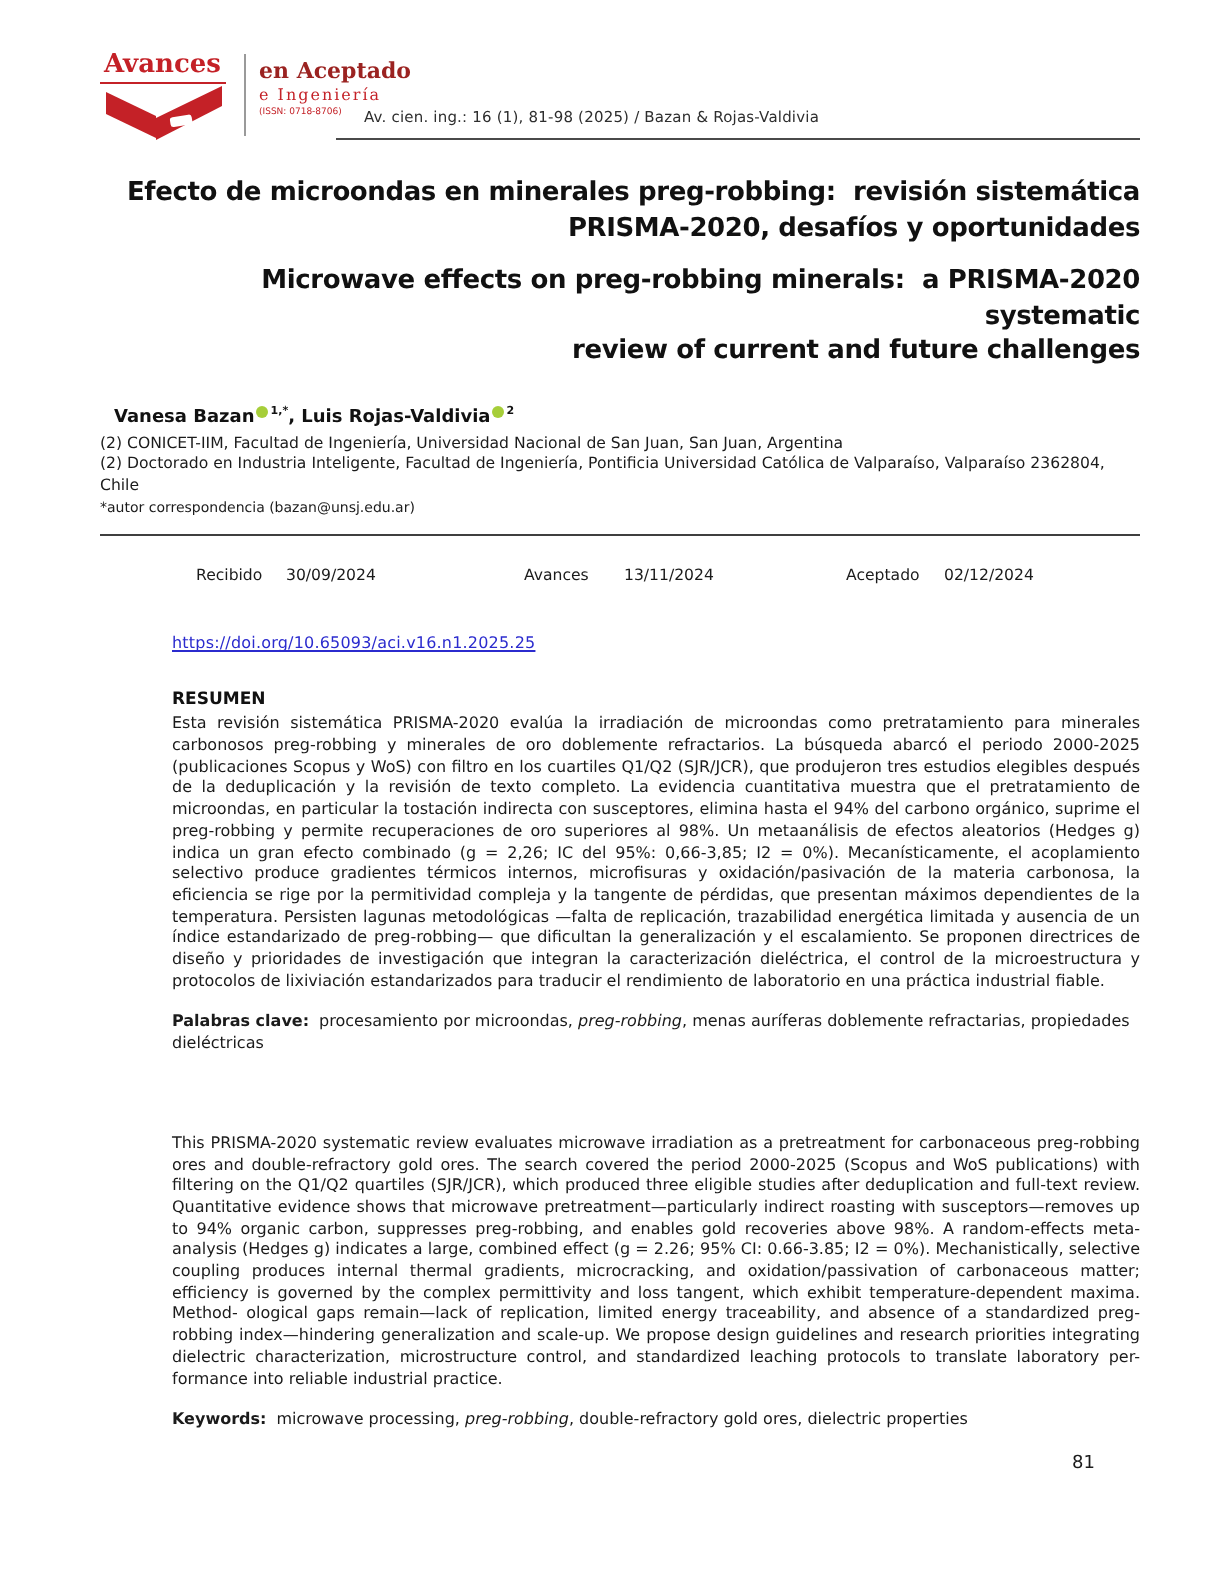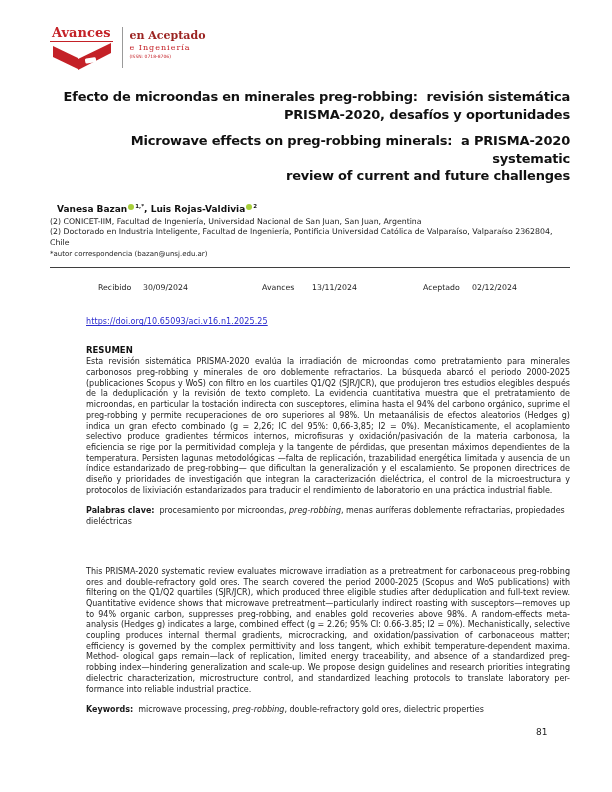--- a/index.html
+++ b/index.html
@@ -100,20 +100,23 @@
       </svg>
     </div>
     <div class="logo-divider"></div>
     <div class="logo-right">
       <div class="logo-line2">en Aceptado</div>
       <div class="logo-line3">e Ingeniería</div>
       <div class="logo-issn">(ISSN: 0718-8706)</div>
     </div>
   </div>
 
+  <div class="citation-wrap">
+    <span class="citation">Av. cien. ing.: 16 (1), 81-98 (2025) / Bazan &amp; Rojas-Valdivia</span>
+  </div>
 
   <div class="main">
 
     <div class="title-es">Efecto de microondas en minerales preg-robbing:  revisión sistemática
 PRISMA-2020, desafíos y oportunidades</div>
     <div class="title-en">Microwave effects on preg-robbing minerals:  a PRISMA-2020 systematic
 review of current and future challenges</div>
 
     <div class="authors">
       <span>Vanesa Bazan</span><span class="orcid"></span><span class="author-sup">1,*</span><span>, </span><span>Luis Rojas-Valdivia</span><span class="orcid"></span><span class="author-sup">2</span>

